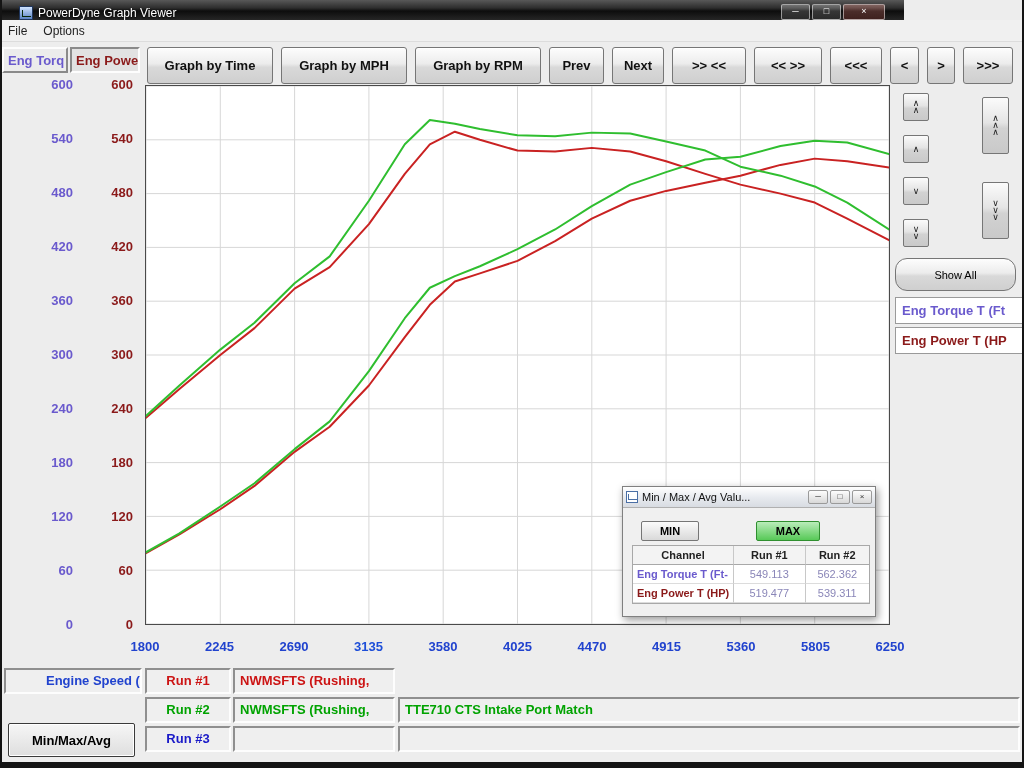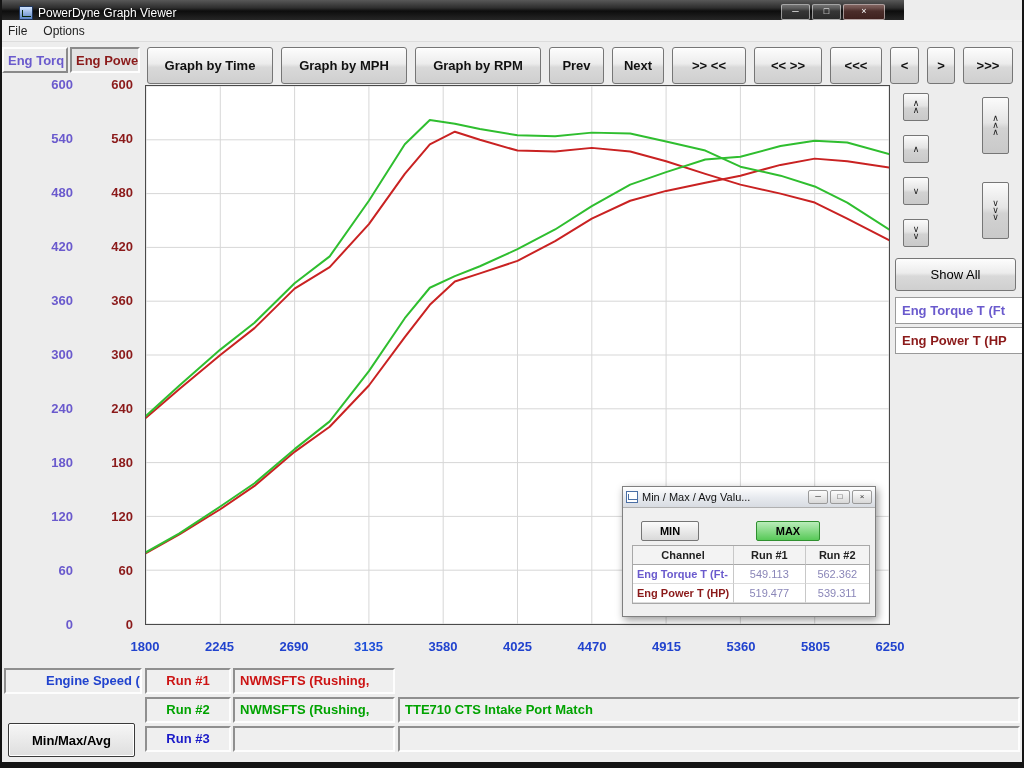--- a/index.html
+++ b/index.html
@@ -52,21 +52,21 @@
   
   .plot { position:absolute; left:145px; top:85px; width:745px; height:540px; background:#fff; border:1px solid #4a4a4a; }
   .plot svg { position:absolute; inset:0; width:100%; height:100%; }
 
   
   .spin { position:absolute; border:1px solid #767676; border-radius:2px;
     background:linear-gradient(#fbfbfb,#e4e4e4 45%,#d2d2d2 55%,#c9c9c9);
     display:flex; flex-direction:column; align-items:center; justify-content:center; }
   .chev { font-size:9px; line-height:7px; color:#222; }
   .showall { position:absolute; left:895px; top:258px; width:121px; height:33px;
-    border:1px solid #767676; border-radius:3px; font-size:13px; font-family:inherit;
+    border:1px solid #767676; border-radius:12px; font-size:11px; font-family:inherit;
     background:linear-gradient(#fdfdfd,#ececec 45%,#d9d9d9 55%,#cfcfcf); }
   .legend-box { position:absolute; left:895px; width:129px; height:27px; background:#fff;
     border:1px solid #9a9a9a; font-size:13px; font-weight:bold; line-height:25px;
     padding-left:6px; white-space:nowrap; overflow:hidden; }
 
   
   .mmwin { position:absolute; left:622px; top:486px; width:254px; height:131px; background:#f0f0f0;
     border:1px solid #808080; box-shadow:2px 3px 8px rgba(0,0,0,.4); z-index:10; overflow:hidden; }
   .mmtitle { height:21px; background:linear-gradient(#ffffff,#e6e9ee 55%,#d8dce2);
     border-bottom:1px solid #b0b0b0; display:flex; align-items:center; padding:0 3px; font-size:11px; color:#111; }

